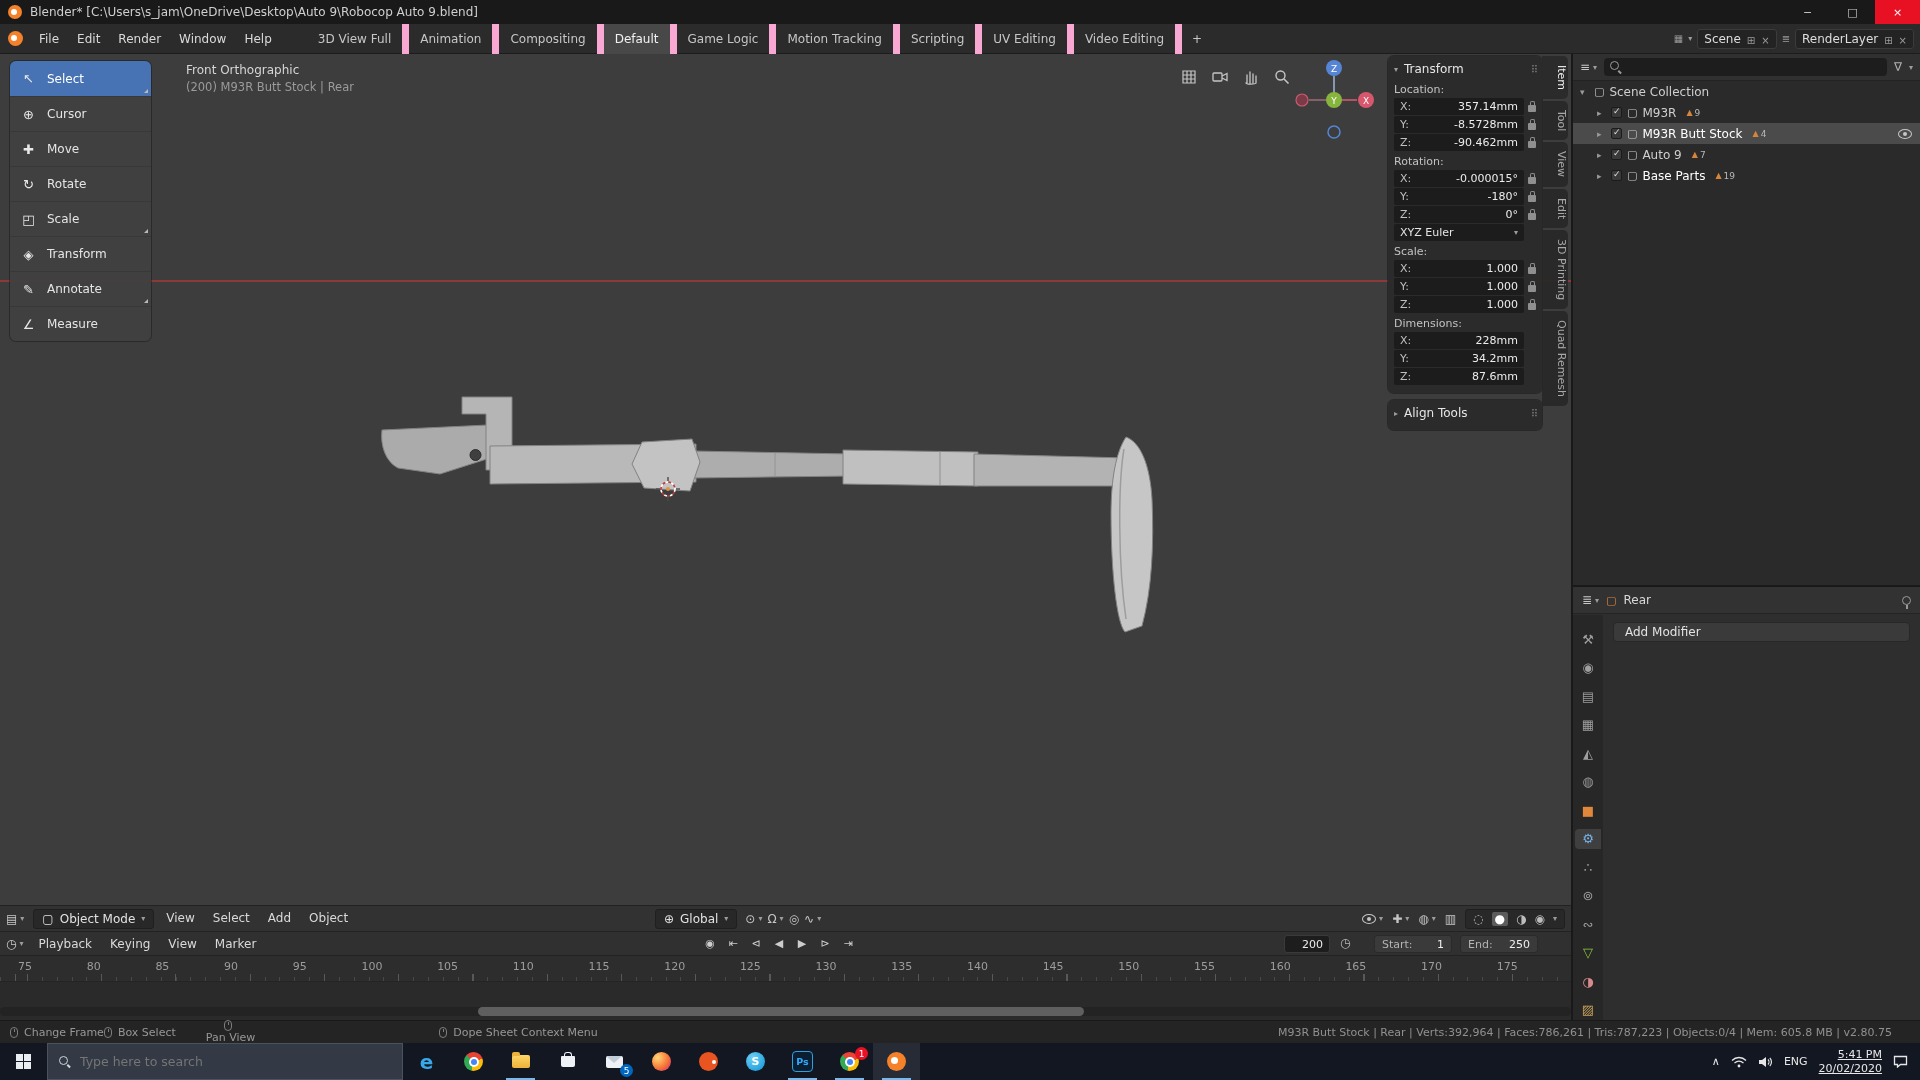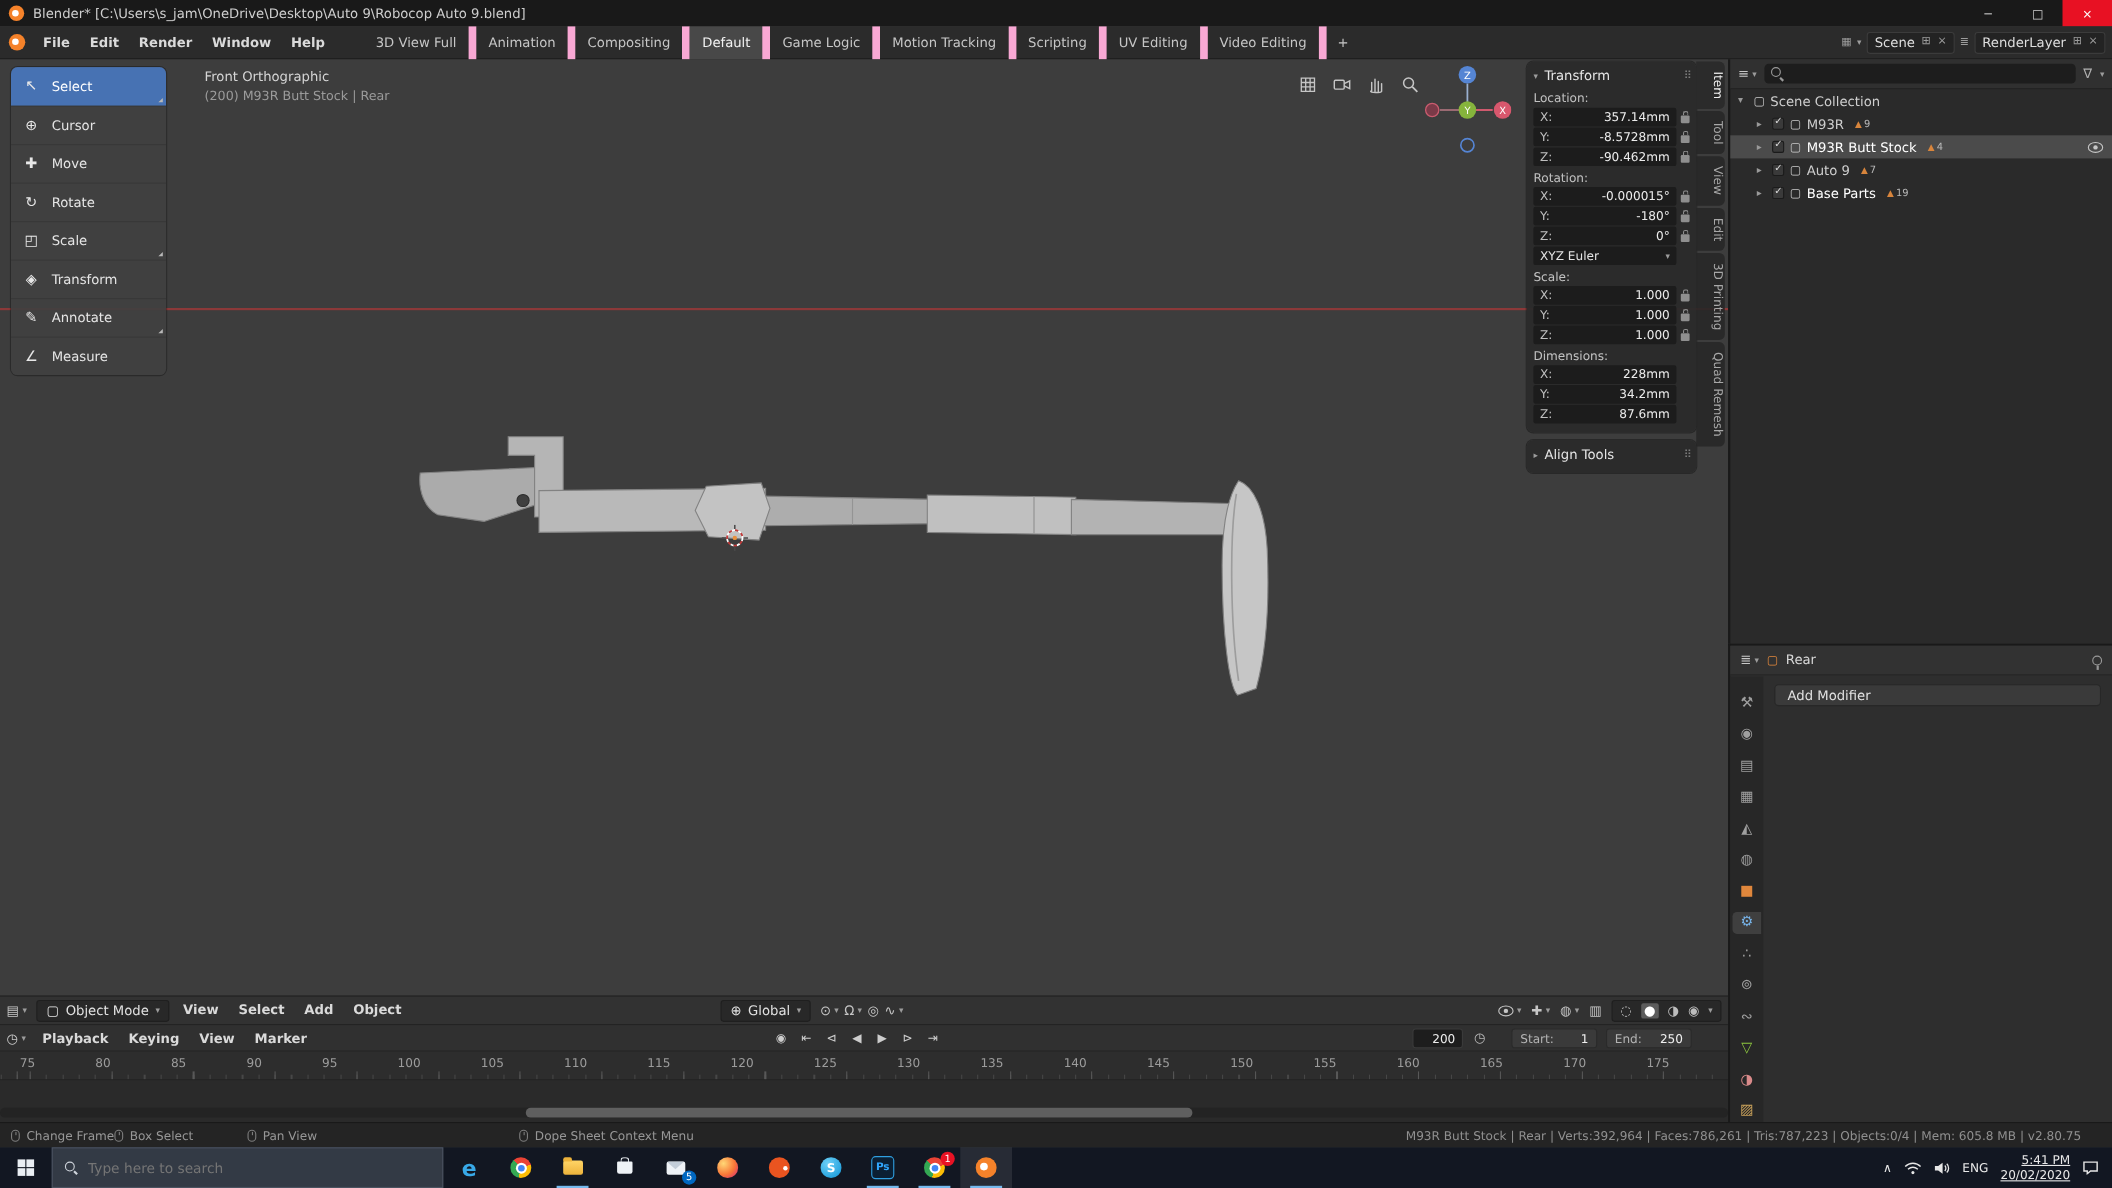--- a/index.html
+++ b/index.html
@@ -13,27 +13,27 @@
   .blogo::after { content:""; position:absolute; left:2.5px; top:3.5px; width:6px; height:6px; background:#fff; border-radius:50%; }
   #titlebar .title { white-space:nowrap; }
   .win-btns { margin-left:auto; display:flex; height:24px; }
   .win-btn { width:45px; height:24px; display:flex; align-items:center; justify-content:center; color:#cfcfcf; font-size:11px; }
   .win-btn.close { background:#e81123; color:#fff; }
 
   
   #topbar { position:absolute; left:0; top:24px; width:1920px; height:30px; background:#2b2b2b;
     border-bottom:1px solid #1c1c1c; display:flex; align-items:center; }
   .blogo.sm { width:15px; height:15px; margin:0 7px 0 8px; }
-  .menu-item { padding:0 9px; color:#dadada; line-height:30px;font-weight:bold; }
+  .menu-item { padding:0 9px; color:#dadada; line-height:30px; }
   .ws-tabs { display:flex; margin-left:26px; height:30px; align-items:stretch; }
   .ws-tab { padding:14px 11px; display:flex; align-items:center; color:#c6c6c6; border-right:7px solid #f9a8d4; }
   .ws-tab.active { background:#484848; color:#f2f2f2; }
   .ws-add { padding:0 10px; display:flex; align-items:center; color:#c6c6c6; }
   .topbar-right { margin-left:auto; display:flex; align-items:center; gap:5px; padding-right:6px; }
-  .sel-field { display:flex; align-items:flex-start; gap:6px; background:#232323; border:1px solid #3b3b3b;
+  .sel-field { display:flex; align-items:flex-end; gap:6px; background:#232323; border:1px solid #3b3b3b;
     border-radius:3px; padding:2px 6px; color:#dedede; }
   .mini-ic { color:#9c9c9c; font-size:10px; }
   .caret { color:#9c9c9c; font-size:8px; }
 
   
   #viewport { position:absolute; left:0; top:54px; width:1571px; height:851px; background:#3d3d3d; overflow:hidden; }
   #x-axis-line { position:absolute; left:0; top:226px; width:100%; height:2px; background:#9a3838; opacity:.85; }
   .view-info { position:absolute; left:186px; top:8px; line-height:17px; }
   .view-info .l1 { color:#d6d6d6; font-size:12px; }
   .view-info .l2 { color:#9b9b9b; font-size:11.5px; }
@@ -159,21 +159,21 @@
   .pt-orange { color:#e0873c; } .pt-blue { color:#77b3e8; } .pt-green { color:#8cc63f; }
   .pt-red { color:#d98a8a; } .pt-tex { color:#c9a15a; }
   .pr-body { margin-left:30px; padding:8px 10px; }
   .add-mod { height:20px; background:#3a3a3a; border:1px solid #272727; border-radius:4px; display:flex;
     align-items:center; padding:0 11px; font-size:12px; color:#e2e2e2; }
 
   
   #statusbar { position:absolute; left:0; top:1020px; width:1920px; height:23px; background:#242424;
     border-top:1px solid #191919; display:flex; align-items:center; font-size:11px; color:#979797; }
   .hint { display:flex; align-items:center; }
-  .hint.h1 { margin-left:10px; } .hint.h2 { } .hint.h3 { margin-left:49px; } .hint.h4 { margin-left:184px; }
+  .hint.h1 { margin-left:10px; } .hint.h2 { } .hint.h3 { margin-left:30px;flex-direction:column; } .hint.h4 { margin-left:184px; }
   .mouse { display:inline-block; width:8px; height:11px; border:1px solid #7d7d7d; border-radius:4px;
     position:relative; margin-right:6px; }
   .mouse::after { content:""; position:absolute; left:3px; top:1px; width:1px; height:3px; background:#7d7d7d; }
   .sb-info { margin-left:auto; padding-right:28px; color:#909090; }
 
   
   #taskbar { position:absolute; left:0; top:1043px; width:1920px; height:37px; background:#121722;
     display:flex; align-items:stretch; color:#e8e8e8;justify-content:space-between; }
   .tb-start { width:47px; display:flex; align-items:center; justify-content:center; }
   .win-logo { display:grid; grid-template-columns:7px 7px; grid-template-rows:7px 7px; gap:1.5px; }

